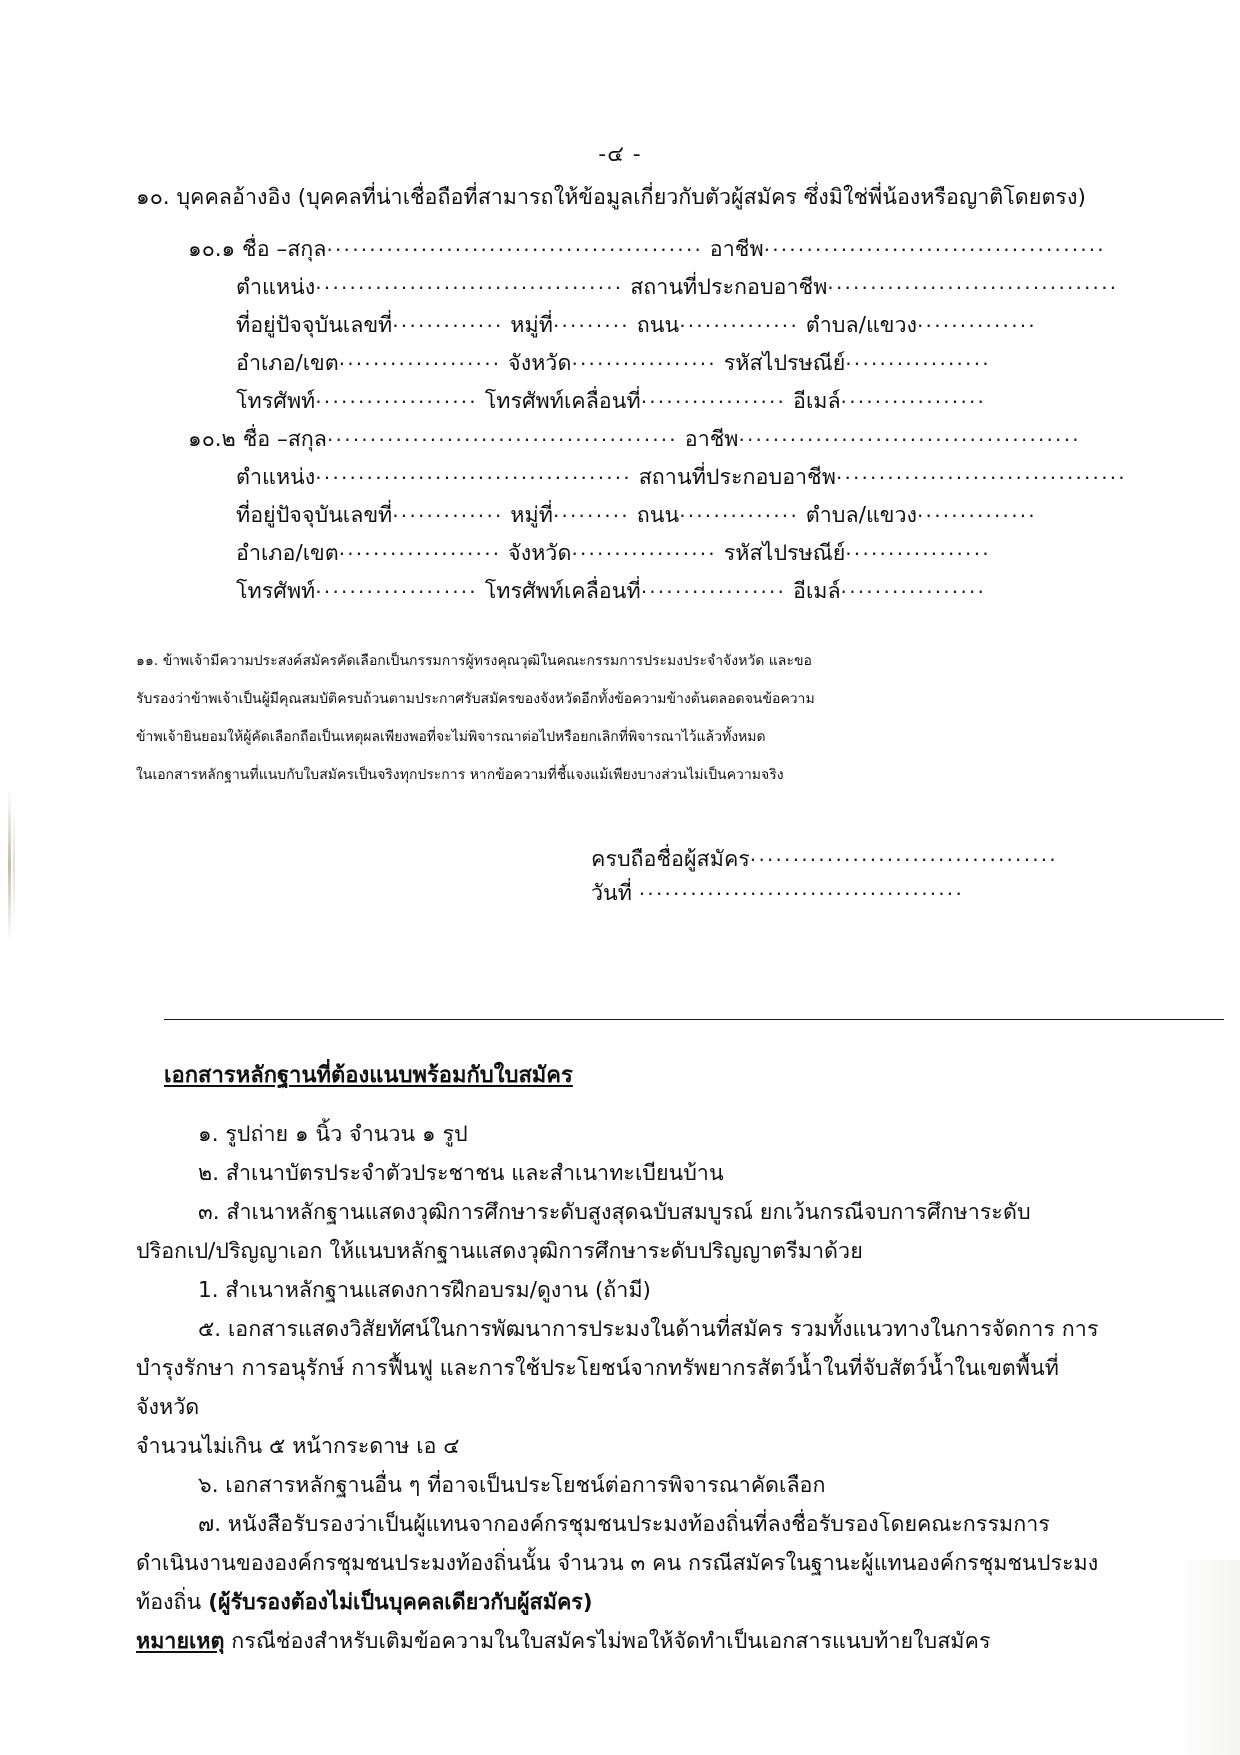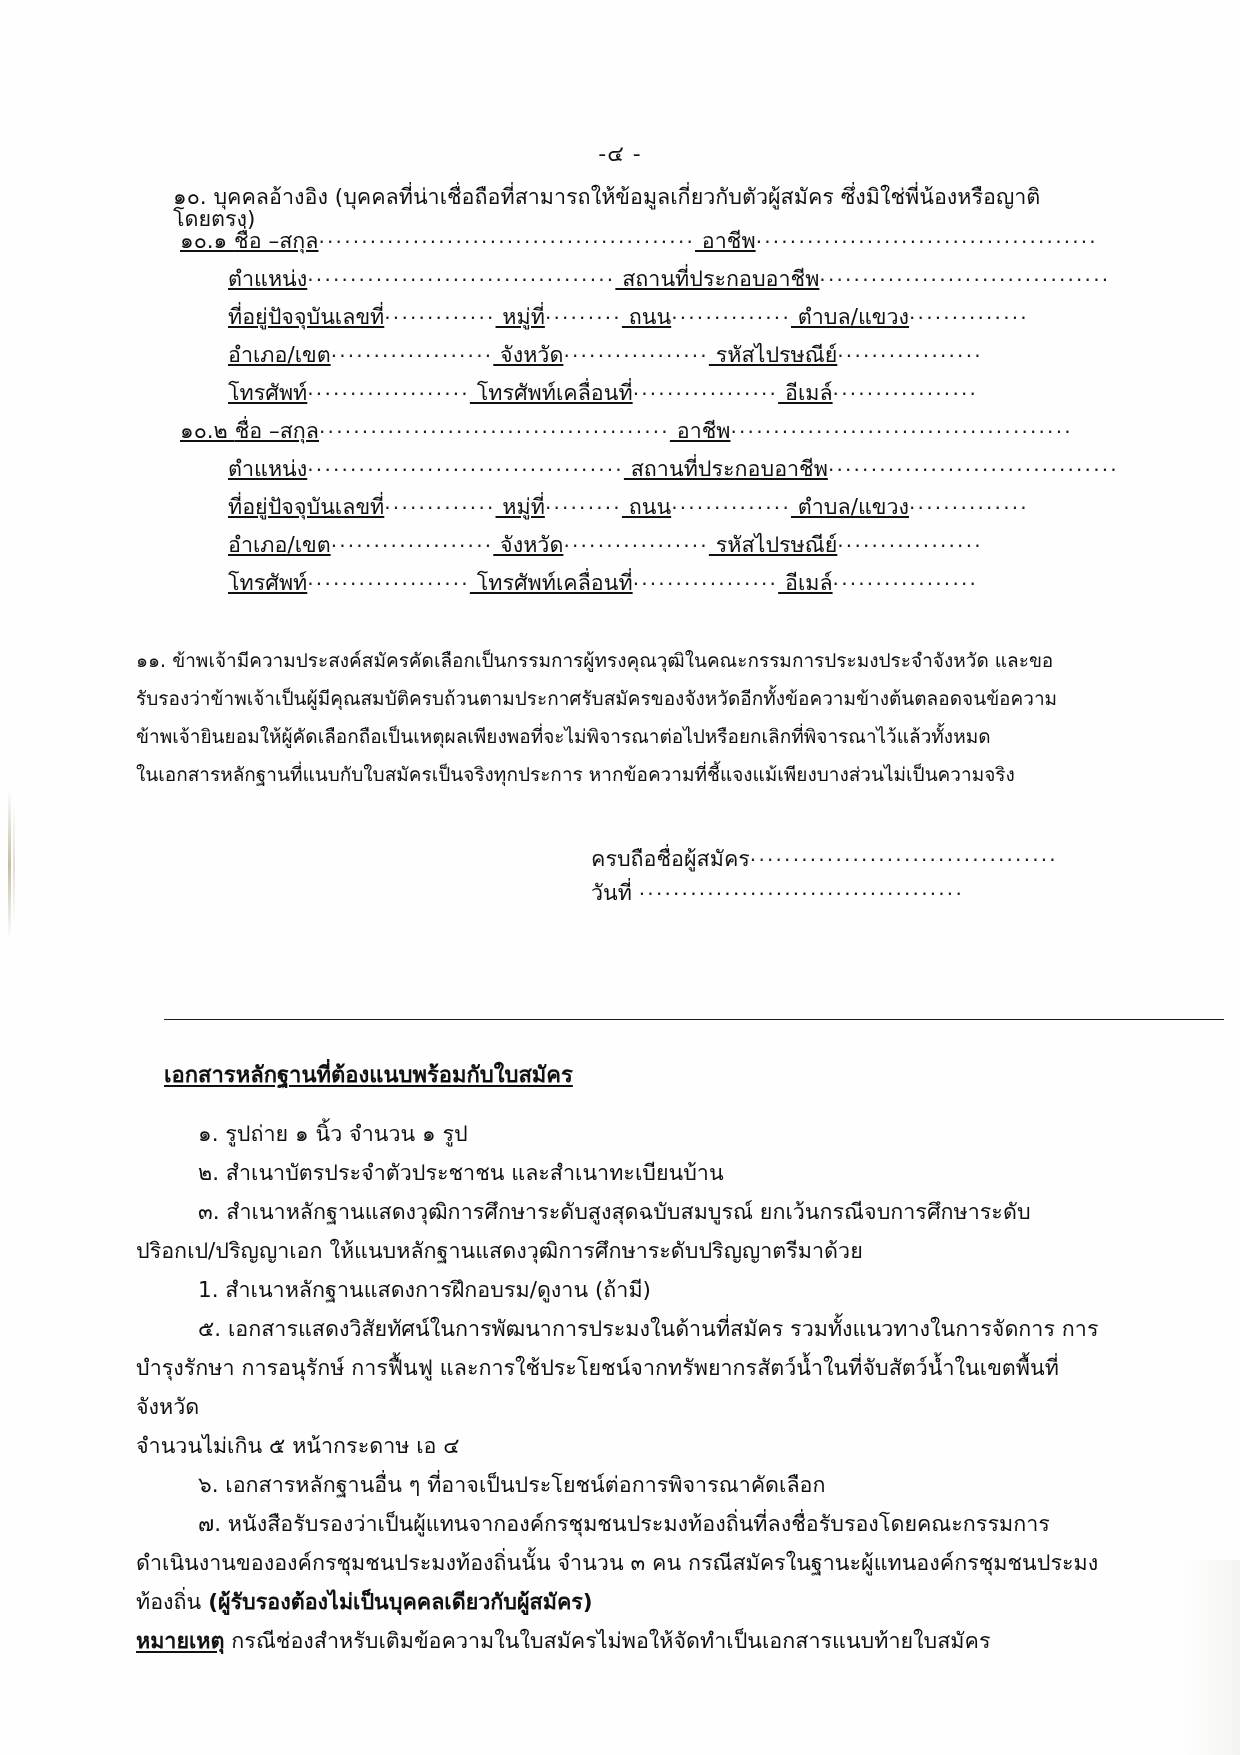--- a/index.html
+++ b/index.html
@@ -60,51 +60,49 @@
     top: 186px;
     width: 980px;
     color: #111111;
     font-size: 21.5px;
     line-height: 1.0;
   }
 
   .ln {
     position: relative;
     white-space: nowrap;
-    margin: 0;
+    margin: 8px;
     padding: 0;
-    text-decoration: underline;
   }
 
   
   .dots {
     display: inline-block;
     vertical-align: baseline;
     overflow: hidden;
     white-space: nowrap;
     letter-spacing: 2.2px;
     color: #1a1a1a;
     font-size: 20px;
     position: relative;
     top: -2px;
   }
 
   .heading-10 {
     position: absolute;
     left: 0px;
     top: 0px;
     font-size: 21.5px;
-    margin-left: 37px;
   }
 
   .para {
     position: absolute;
     left: 0px;
     width: 985px;
-    font-size: 19px;
+    font-size: 14px;
     line-height: 38px;
     white-space: normal;
   }
   .para div { white-space: nowrap; }
 
   .sig-block {
     position: absolute;
     left: 455px;
     font-size: 21.5px;
   }

